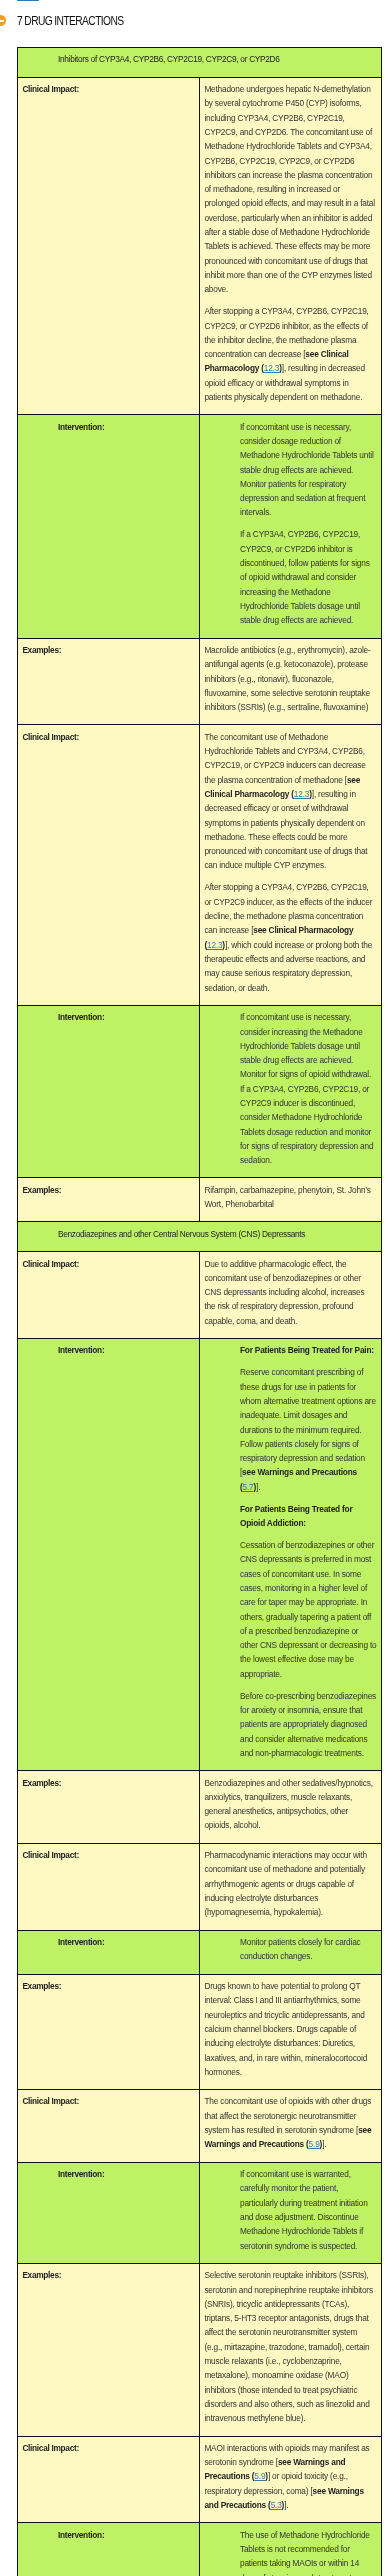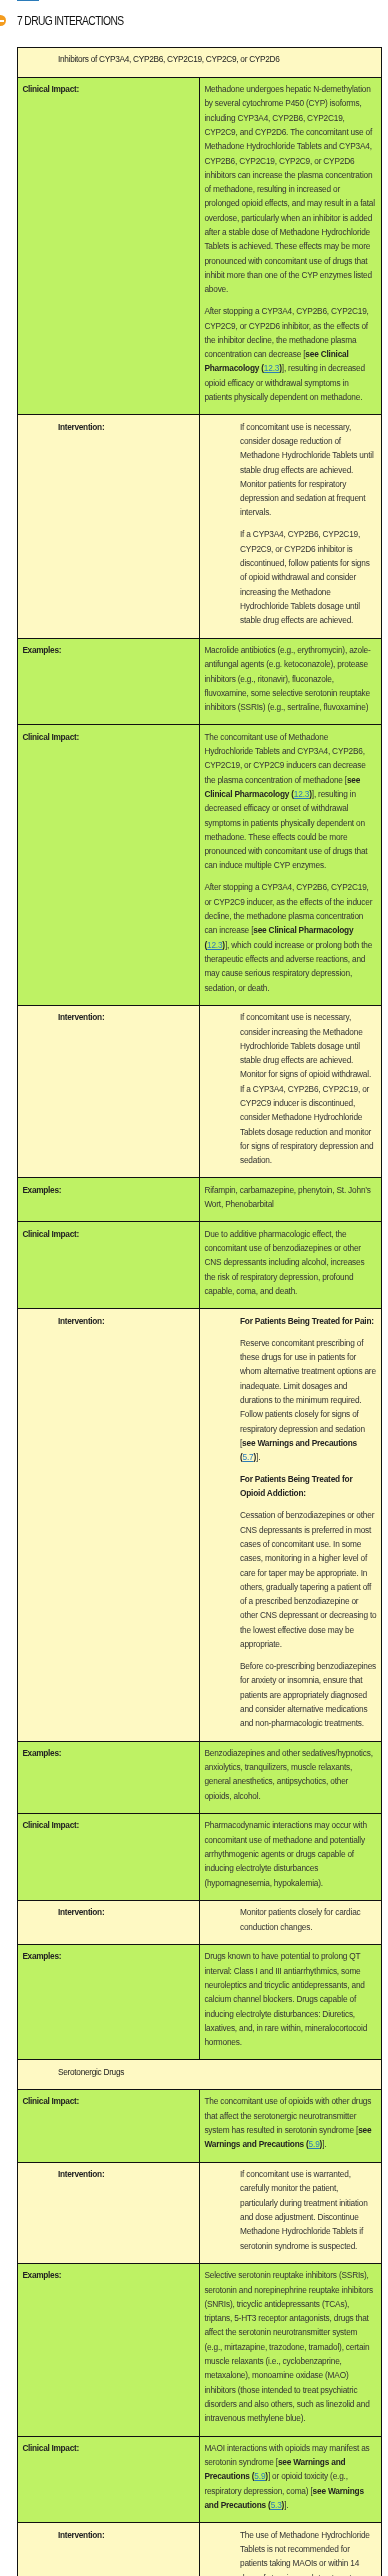--- a/index.html
+++ b/index.html
@@ -9,22 +9,22 @@
   .heading .toggle { position: absolute; left: -5px; top: 15.4px; width: 11px; height: 11px; border-radius: 50%; background: #f39c1f; }
   .heading .toggle::after { content: ""; position: absolute; left: 5px; top: 4.4px; width: 4.4px; height: 2.2px; background: #ffffff; }
   .heading .title { position: absolute; left: 17px; top: 13.2px; font-family: "Liberation Sans Narrow", "Liberation Sans", sans-serif; font-size: 13.2px; letter-spacing: -0.8px; transform: scaleX(0.78); transform-origin: left center; color: #111111; white-space: nowrap; }
   table.di { position: relative; margin-left: 17px; margin-top: 6px; width: 365px; border-collapse: collapse; table-layout: fixed; border: 0.6px solid #111; }
   table.di td { vertical-align: top; font-size: 8.3px; line-height: 14.3px; padding: 4.4px 4.4px 10px 4.4px; border-left: 0.6px solid #111; }
   table.di tr { border-top: 1.7px solid #111; }
   table.di tr:first-child { border-top: 0.6px solid #111; }
   td.lbl { width: 57px; font-weight: bold; color: #222; letter-spacing: -0.3px; border-left: none; }
   td.txt { letter-spacing: -0.2px; }
   td.hdr { font-size: 8.8px; padding: 5px 4.4px 12px 4.4px; color: #222; letter-spacing: -0.3px; border-left: none; }
-  tr.blue td { background: #fef9c3; padding-left: 40px; }
-  tr.white td { background: #bef264; }
+  tr.blue td { background: #bef264; padding-left: 40px; }
+  tr.white td { background: #fef9c3; }
   p.para { margin: 0 0 7.7px 0; }
   p.para:last-child { margin-bottom: 0; }
   .b { font-weight: bold; color: #222; }
   a.ref { color: #2b7bb9; }
 </style>
 </head>
 <body>
 
 <div class="topline"></div>
 
@@ -70,20 +70,23 @@
         <td class="txt">
           <p class="para"><span>If concomitant use is necessary, consider increasing the Methadone Hydrochloride Tablets dosage until stable drug effects are achieved. Monitor for signs of opioid withdrawal. If a CYP3A4, CYP2B6, CYP2C19, or CYP2C9 inducer is discontinued, consider Methadone Hydrochloride Tablets dosage reduction and monitor for signs of respiratory depression and sedation.</span></p>
         </td>
       </tr>
       <tr class="white">
         <td class="lbl">Examples:</td>
         <td class="txt">
           <p class="para"><span>Rifampin, carbamazepine, phenytoin, St. John’s Wort, Phenobarbital</span></p>
         </td>
       </tr>
+      <tr class="blue">
+        <td colspan="2" class="hdr">Benzodiazepines and other Central Nervous System (CNS) Depressants</td>
+      </tr>
       <tr class="white">
         <td class="lbl">Clinical Impact:</td>
         <td class="txt">
           <p class="para"><span>Due to additive pharmacologic effect, the concomitant use of benzodiazepines or other CNS depressants including alcohol, increases the risk of respiratory depression, profound capable, coma, and death.</span></p>
         </td>
       </tr>
       <tr class="blue">
         <td class="lbl">Intervention:</td>
         <td class="txt">
           <p class="para"><span class="b">For Patients Being Treated for Pain:</span></p>
@@ -110,23 +113,20 @@
         <td class="txt">
           <p class="para"><span>Monitor patients closely for cardiac conduction changes.</span></p>
         </td>
       </tr>
       <tr class="white">
         <td class="lbl">Examples:</td>
         <td class="txt">
           <p class="para"><span>Drugs known to have potential to prolong QT interval: Class I and III antiarrhythmics, some neuroleptics and tricyclic antidepressants, and calcium channel blockers. Drugs capable of inducing electrolyte disturbances: Diuretics, laxatives, and, in rare within, mineralocortocoid hormones.</span></p>
         </td>
       </tr>
-      <tr class="blue">
-        <td colspan="2" class="hdr">Serotonergic Drugs</td>
-      </tr>
       <tr class="white">
         <td class="lbl">Clinical Impact:</td>
         <td class="txt">
           <p class="para"><span>The concomitant use of opioids with other drugs that affect the serotonergic neurotransmitter system has resulted in serotonin syndrome [</span><span class="b">see Warnings and Precautions</span><span class="b"> (</span><a class="ref" href="#">5.9</a><span class="b">)</span><span>].</span></p>
         </td>
       </tr>
       <tr class="blue">
         <td class="lbl">Intervention:</td>
         <td class="txt">
           <p class="para"><span>If concomitant use is warranted, carefully monitor the patient, particularly during treatment initiation and dose adjustment. Discontinue Methadone Hydrochloride Tablets if serotonin syndrome is suspected.</span></p>

